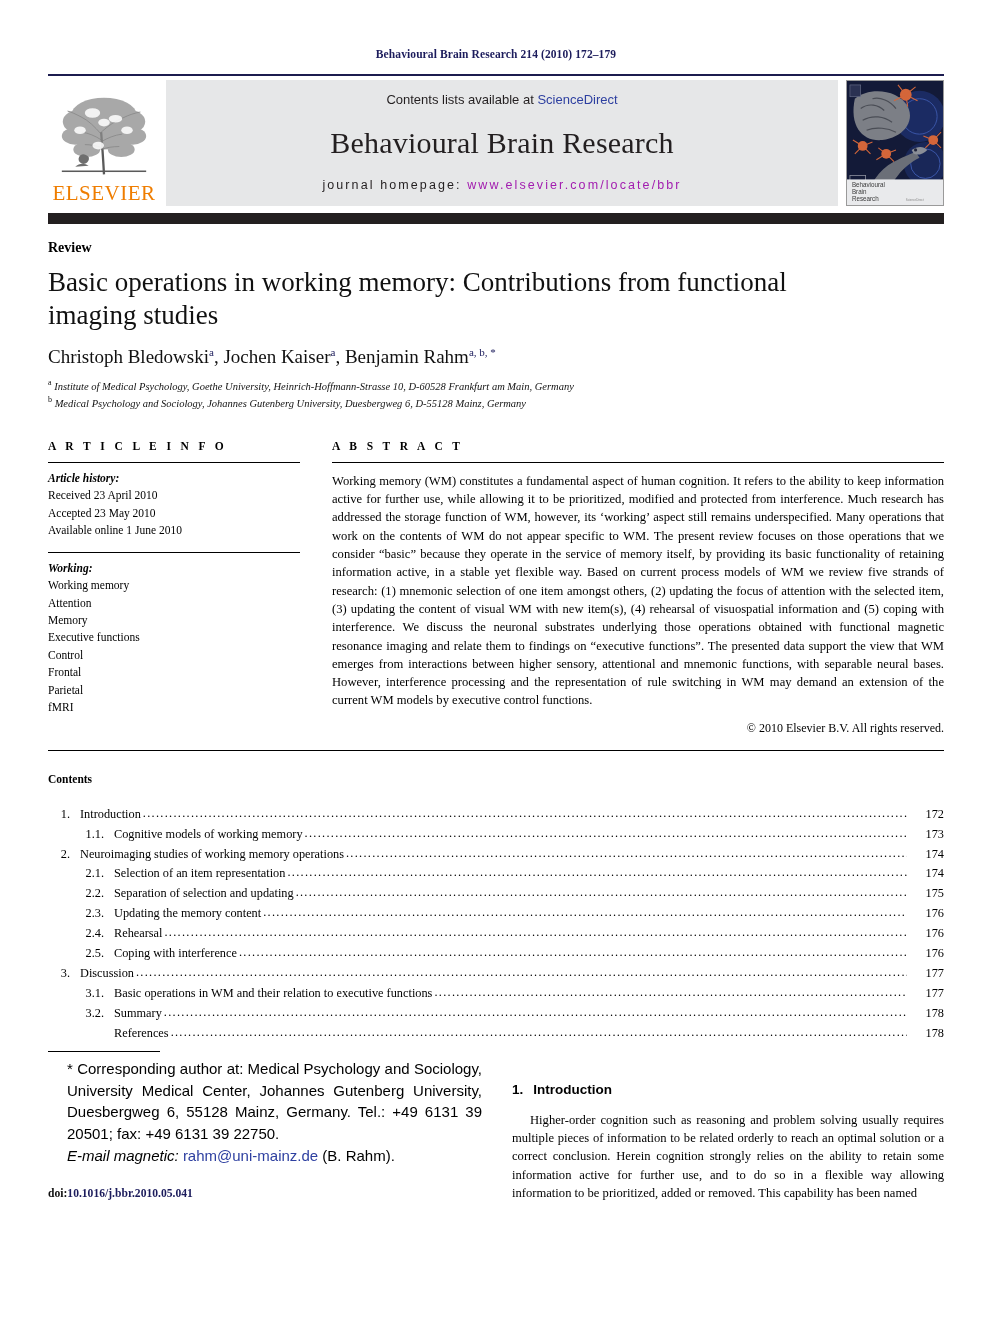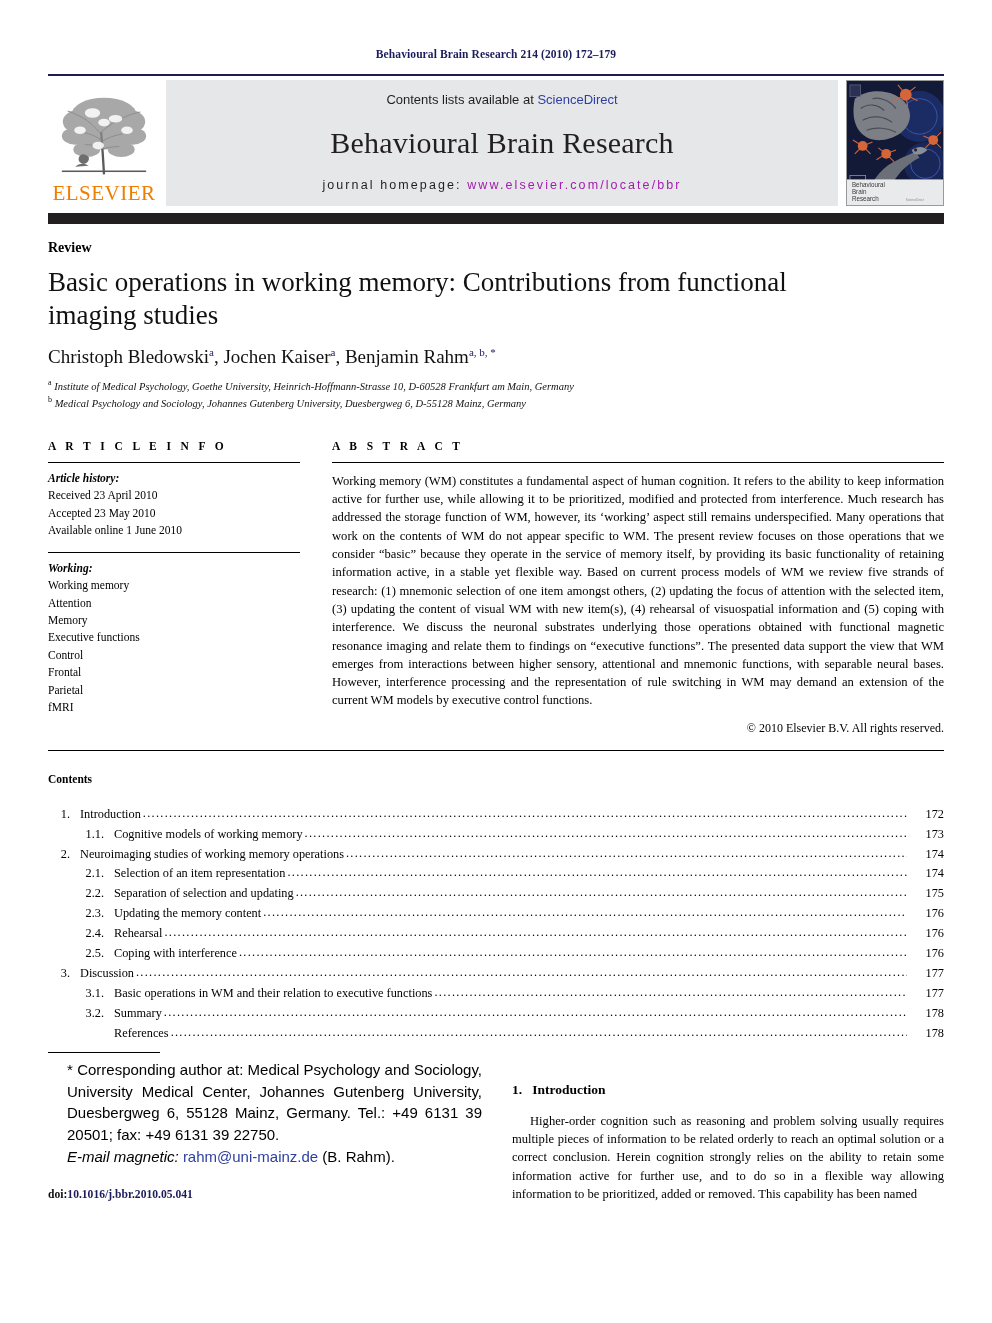--- a/index.html
+++ b/index.html
@@ -262,21 +262,21 @@
   .col-left {
     width: 434px;
     flex: 0 0 434px;
     position: relative;
   }
   .col-right {
     flex: 1 1 auto;
     margin-left: 30px;
   }
   .intro-head {
-    font-family: Liberation Serif, serif;
+    font-family: Liberation Sans, sans-serif;
     font-weight: bold;
     font-size: 13.5px;
     text-align: left;
     margin-top: 0;
   }
   .intro-head .n { margin-right: 10px; }
   .intro-body {
     font-family: "Liberation Serif", serif;
     font-size: 12.6px;
     line-height: 1.46;

